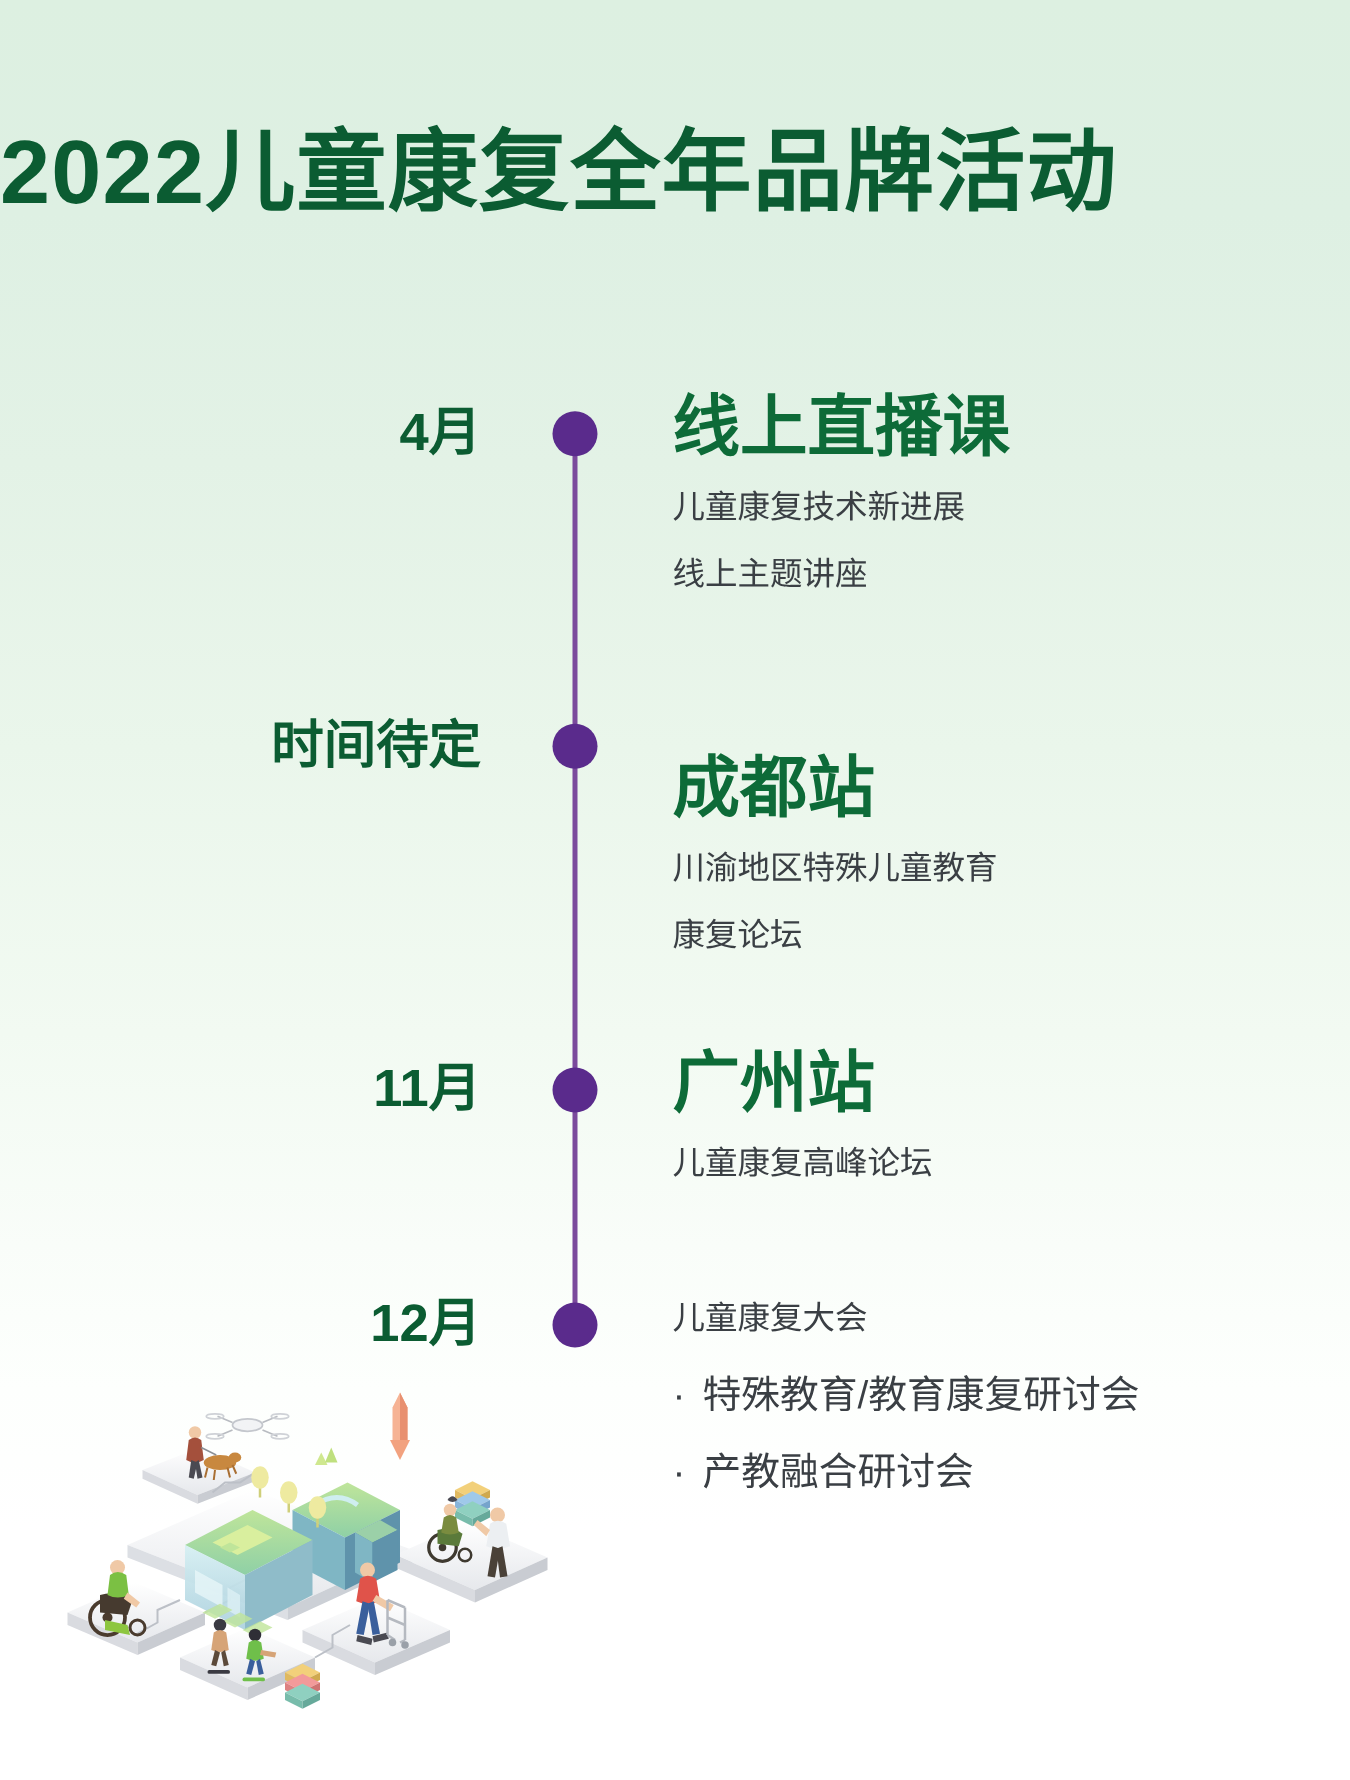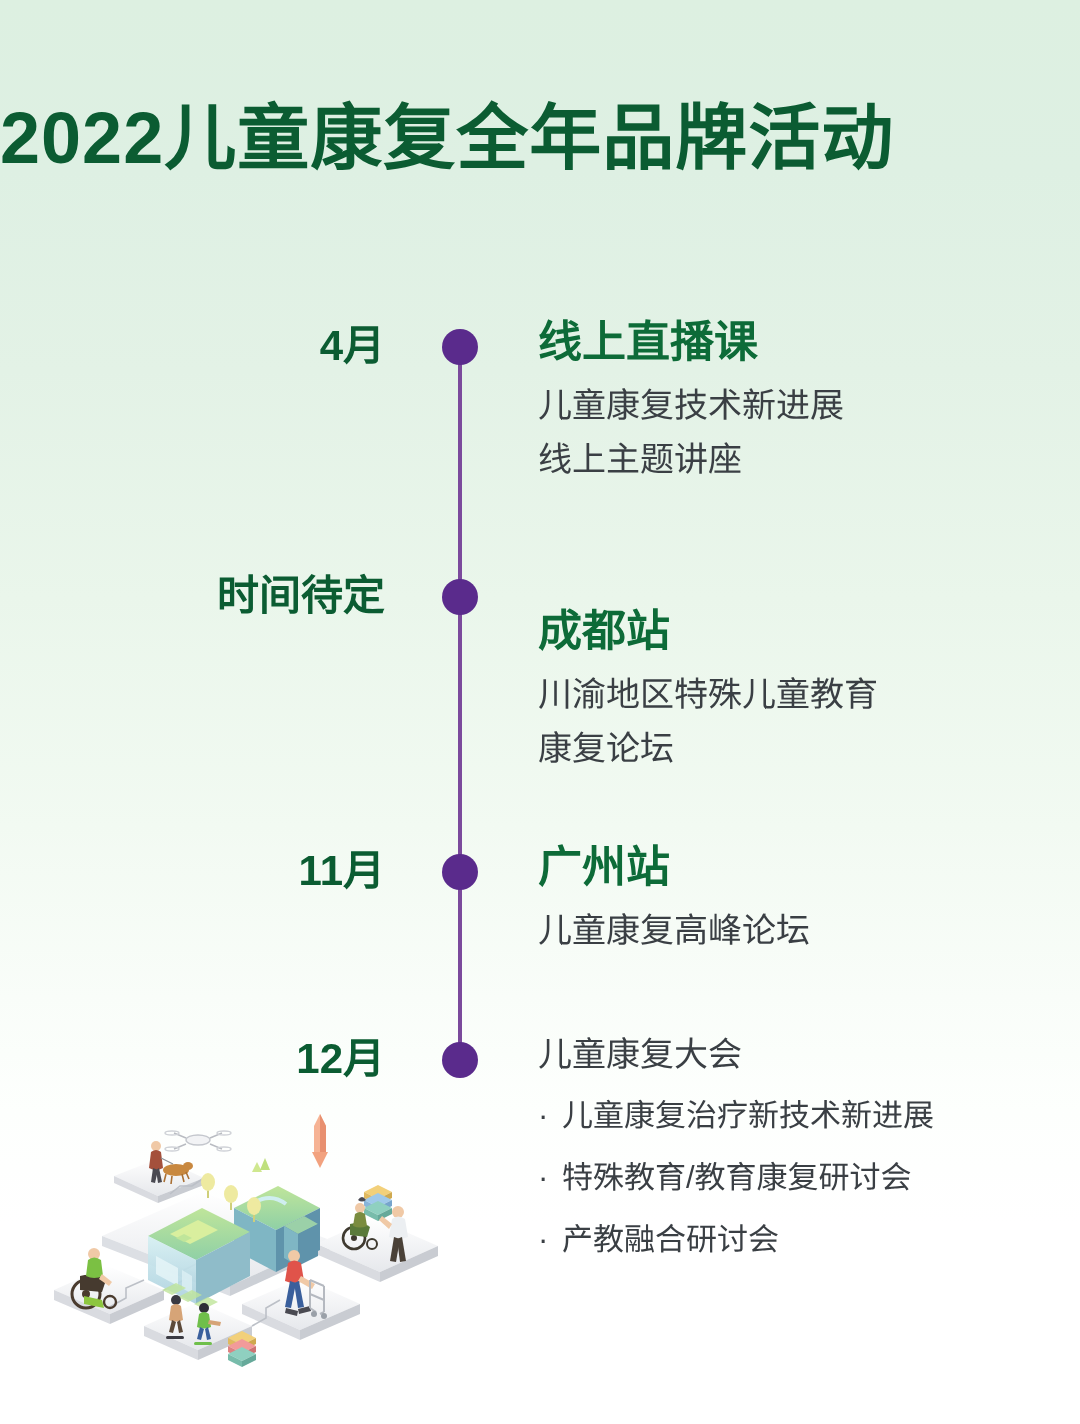--- a/index.html
+++ b/index.html
@@ -93,30 +93,30 @@
     background: #5a2b8c;
   }
 
   .tl-body {
     position: absolute;
     left: 538px;
     width: 510px;
   }
 
   .tl-heading {
-    font-size: 44px;
+    font-size: 54px;
     line-height: 56px;
     font-weight: bold;
     color: #0d6b38;
     margin: 0 0 8px 0;
     white-space: nowrap;
   }
 
   .tl-detail {
-    font-size: 34px;
+    font-size: 26px;
     line-height: 54px;
     color: #3a3f44;
     margin: 0;
     white-space: nowrap;
   }
 
   .tl-bullets {
     list-style: none;
     margin: 4px 0 0 0;
     padding: 0;
@@ -184,23 +184,20 @@
         <div class="tl-detail">儿童康复高峰论坛</div>
       </div>
     </div>
 
     <div class="tl-row" style="top:1035px;">
       <div class="tl-month">12月</div>
       <div class="tl-dot" style="top:7px;"></div>
       <div class="tl-body" style="top:-8px;position:absolute;">
         <div class="tl-detail">儿童康复大会</div>
         <ul class="tl-bullets">
-          <li>
-            <span class="bullet-dot">·</span><span>儿童康复治疗新技术新进展</span>
-          </li>
           <li>
             <span class="bullet-dot">·</span><span>特殊教育/教育康复研讨会</span>
           </li>
           <li>
             <span class="bullet-dot">·</span><span>产教融合研讨会</span>
           </li>
         </ul>
       </div>
     </div>
 

